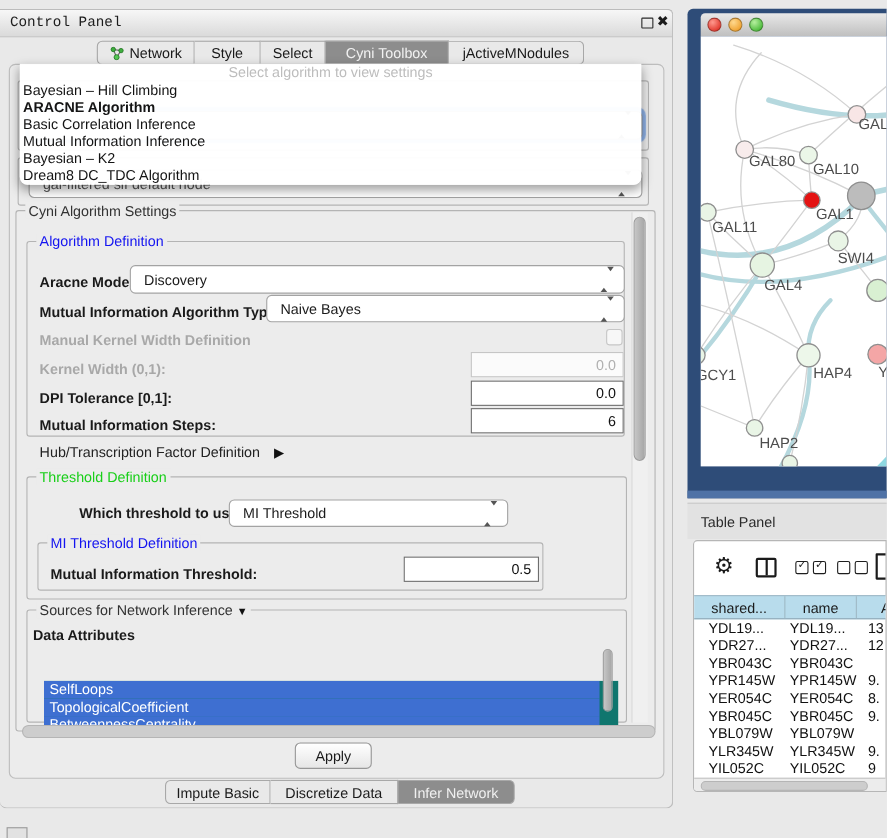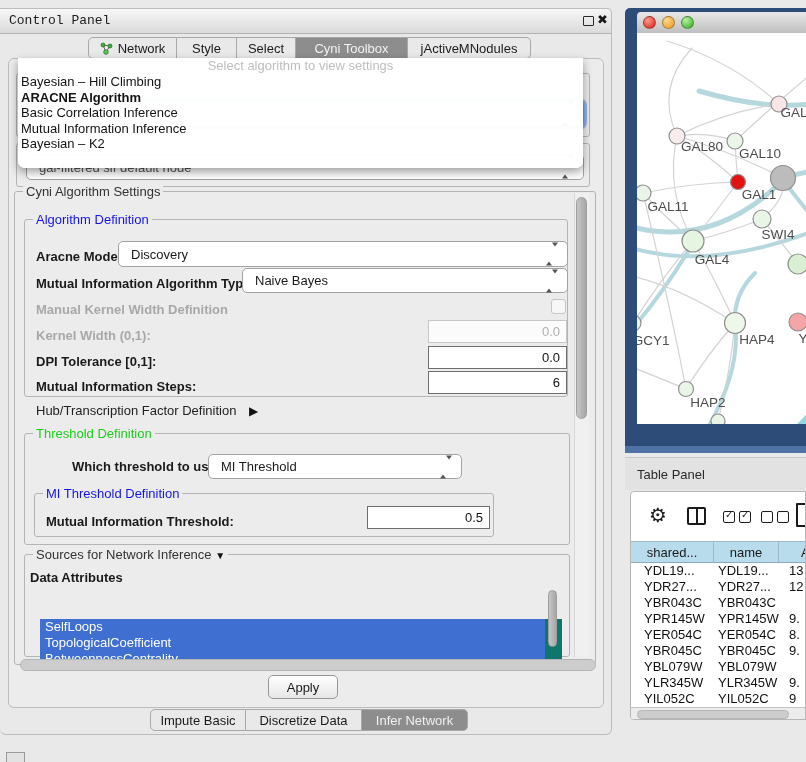--- a/index.html
+++ b/index.html
@@ -218,20 +218,21 @@
   </div>
 
   <div class="abs popup">
     <div class="dd-prompt">Select algorithm to view settings</div>
     <div id="dd-list">
         <div class="dd-item">Bayesian – Hill Climbing</div>
         <div class="dd-item bold">ARACNE Algorithm</div>
         <div class="dd-item">Basic Correlation Inference</div>
         <div class="dd-item">Mutual Information Inference</div>
         <div class="dd-item">Bayesian – K2</div>
+        <div class="dd-item">Dream8 DC_TDC Algorithm</div>
       </div>
   </div>
 </div>
 
 <div class="abs netwin">
   <div class="abs net-titlebar">
     <span class="tl red"></span>
     <span class="tl yel"></span>
     <span class="tl grn"></span>
   </div>

